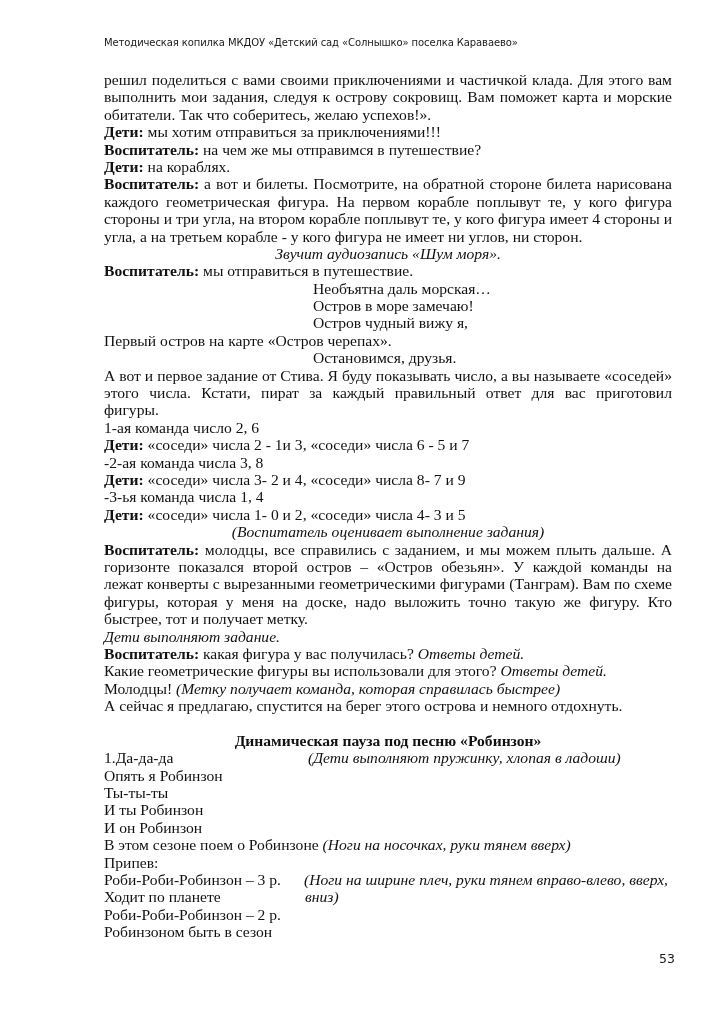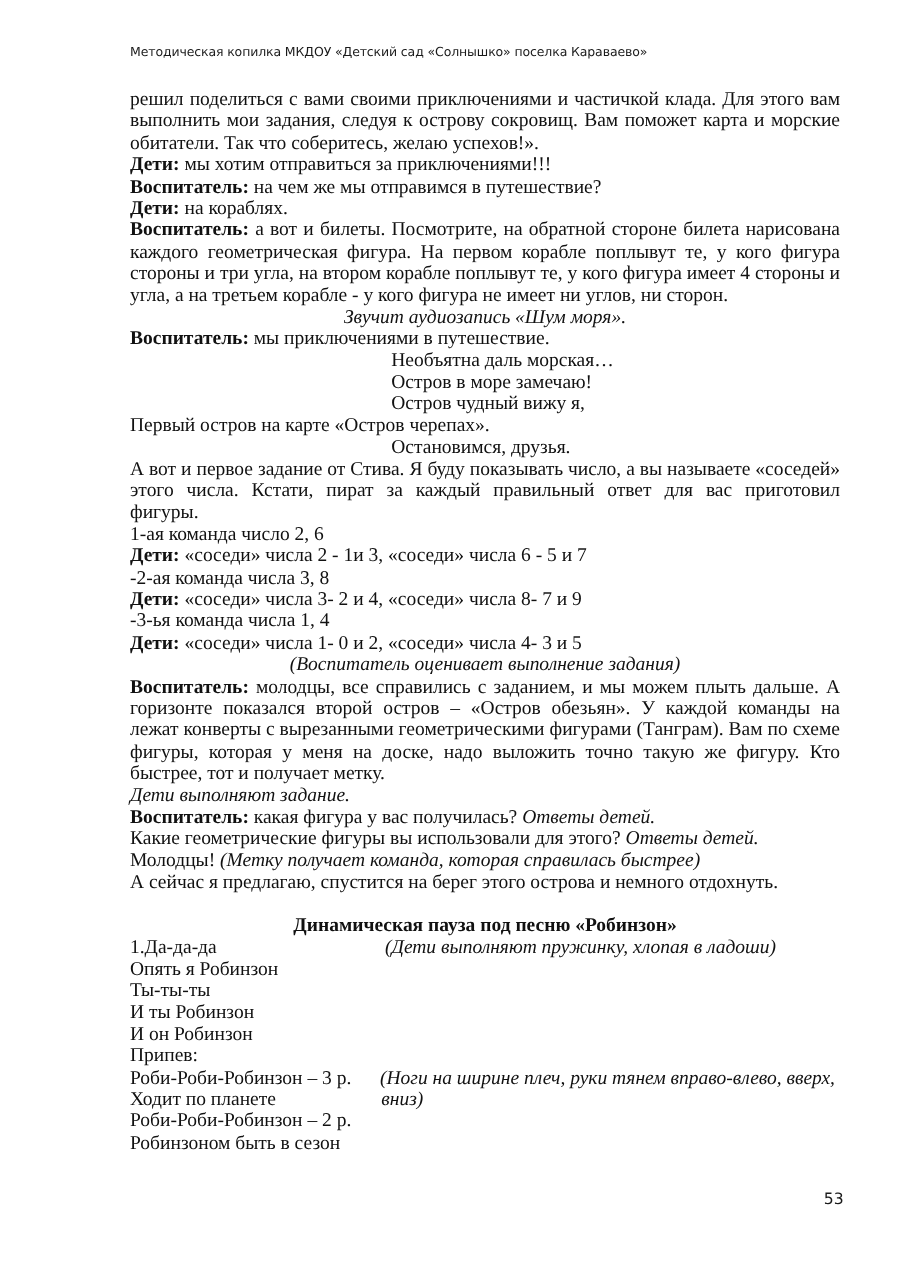--- a/index.html
+++ b/index.html
@@ -40,21 +40,21 @@
   <div class="line"><span class="b">Воспитатель:</span><span> на чем же мы отправимся в путешествие?</span></div>
   <div class="line"><span class="b">Дети:</span><span> на кораблях.</span></div>
 
   <div class="just"><span class="b">Воспитатель:</span><span> а вот и билеты. Посмотрите, на обратной стороне билета нарисована у</span></div>
   <div class="just">каждого геометрическая фигура. На первом корабле поплывут те, у кого фигура имеет 3</div>
   <div class="just">стороны и три угла, на втором корабле поплывут те, у кого фигура имеет 4 стороны и 4</div>
   <div class="line">угла, а на третьем корабле - у кого фигура не имеет ни углов, ни сторон.</div>
 
   <div class="line center i">Звучит аудиозапись «Шум моря».</div>
 
-  <div class="line"><span class="b">Воспитатель:</span><span> мы приключениями в путешествие.</span></div>
+  <div class="line"><span class="b">Воспитатель:</span><span> мы отправиться в путешествие.</span></div>
 
   <div class="line poem">Необъятна даль морская…</div>
   <div class="line poem">Остров в море замечаю!</div>
   <div class="line poem">Остров чудный вижу я,</div>
   <div class="line">Первый остров на карте «Остров черепах».</div>
 
   <div class="line poem">Остановимся, друзья.</div>
   <div class="just">А вот и первое задание от Стива. Я буду показывать число, а вы называете  «соседей»</div>
   <div class="just">этого числа. Кстати, пират за каждый правильный ответ для вас приготовил  пиратские</div>
   <div class="line">фигуры.</div>
@@ -83,20 +83,21 @@
 
   <div class="gap"></div>
 
   <div class="line center b">Динамическая пауза под песню «Робинзон»</div>
 
   <div class="line"><span class="col2" style="width:204px">1.Да-да-да</span><span class="i">(Дети выполняют пружинку, хлопая в ладоши)</span></div>
   <div class="line">Опять я Робинзон</div>
   <div class="line">Ты-ты-ты</div>
   <div class="line">И ты Робинзон</div>
   <div class="line">И он Робинзон</div>
+  <div class="line"><span>В этом сезоне поем о Робинзоне </span><span class="i">(Ноги на носочках, руки тянем вверх)</span></div>
   <div class="line">Припев:</div>
   <div class="line"><span class="col2" style="width:200px">Роби-Роби-Робинзон – 3 р.</span><span class="i">(Ноги на ширине плеч, руки тянем вправо-влево, вверх,</span></div>
   <div class="line"><span class="col2" style="width:201px">Ходит по планете</span><span class="i">вниз)</span></div>
   <div class="line">Роби-Роби-Робинзон – 2 р.</div>
   <div class="line">Робинзоном быть в сезон</div>
 </div>
 
 <div class="page-num">53</div>
 
 </body></html>

